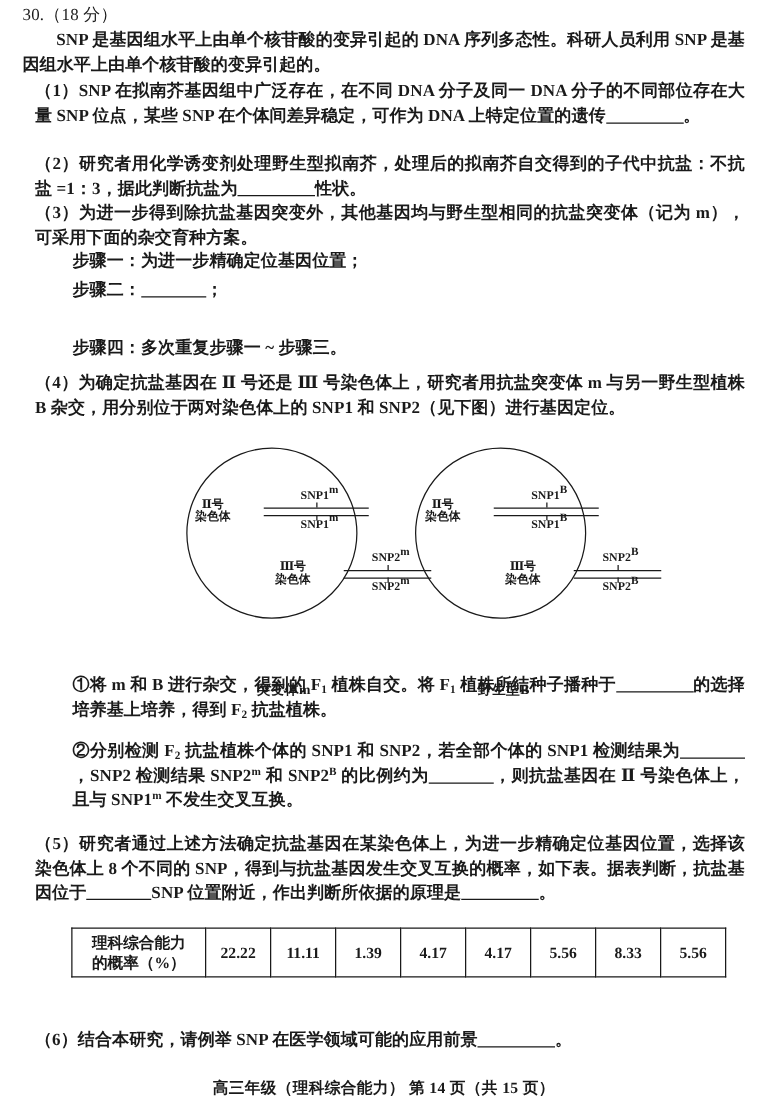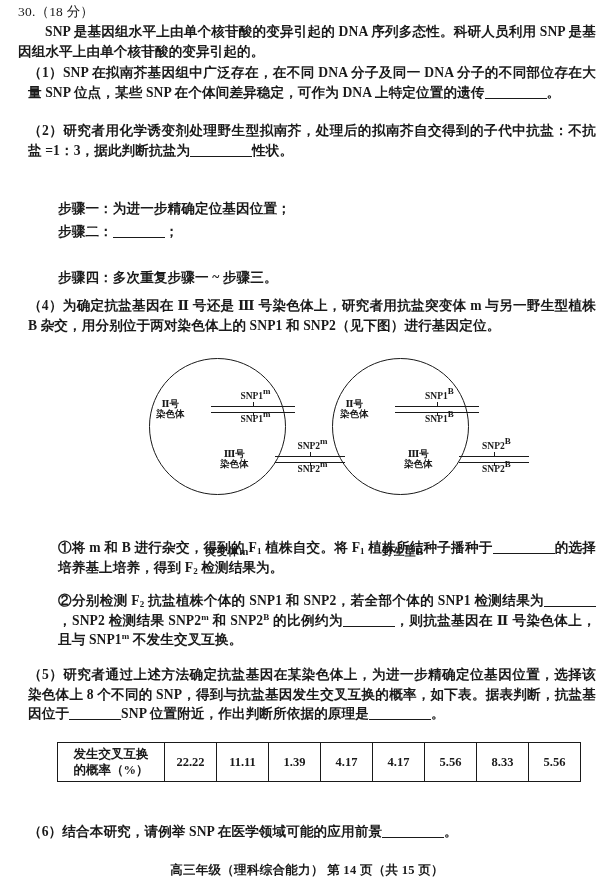--- a/index.html
+++ b/index.html
@@ -200,20 +200,23 @@
   <div class="para" style="left:18px; top:22px; width:578px; text-indent:27px;">SNP 是基因组水平上由单个核苷酸的变异引起的 DNA 序列多态性。科研人员利用 SNP 是基因组水平上由单个核苷酸的变异引起的。</div>
 
   <div class="para" style="left:28px; top:63px; width:568px;">
     <span>（1）</span><span>SNP 在拟南芥基因组中广泛存在，在不同 DNA 分子及同一 DNA 分子的不同部位存在大量 SNP 位点，某些 SNP 在个体间差异稳定，可作为 DNA 上特定位置的遗传</span><span class="blank b-lg"></span><span>。</span>
   </div>
 
   <div class="para" style="left:28px; top:121px; width:568px;">
     <span>（2）</span><span>研究者用化学诱变剂处理野生型拟南芥，处理后的拟南芥自交得到的子代中抗盐：不抗盐 =1：3，据此判断抗盐为</span><span class="blank b-lg"></span><span>性状。</span>
   </div>
 
+  <div class="para" style="left:28px; top:160px; width:568px;">
+    <span>（3）</span><span>为进一步得到除抗盐基因突变外，其他基因均与野生型相同的抗盐突变体（记为 m），可采用下面的杂交育种方案。</span>
+  </div>
 
   <div class="para" style="left:58px; top:199px; width:538px;">步骤一：为进一步精确定位基因位置；</div>
 
   <div class="para" style="left:58px; top:222px; width:538px;">
     <span>步骤二：</span><span class="blank b-md"></span><span>；</span>
   </div>
 
 
   <div class="para" style="left:58px; top:268px; width:538px;">步骤四：多次重复步骤一 ~ 步骤三。</div>
 
@@ -290,36 +293,36 @@
           <span class="tick t-down"></span>
           <span class="snp-lbl below"><span>SNP2</span><sup>B</sup></span>
         </div>
       </div>
 
       <div class="cell-caption">野生型B</div>
     </div>
   </div>
 
   <div class="para" style="left:58px; top:538px; width:538px;">
-    <span>①将 m 和 B 进行杂交，得到的 F</span><sub>1</sub><span> 植株自交。将 F</span><sub>1</sub><span> 植株所结种子播种于</span><span class="blank b-lg"></span><span>的选择培养基上培养，得到 F</span><sub>2</sub><span> 检测结果为。</span>
+    <span>①将 m 和 B 进行杂交，得到的 F</span><sub>1</sub><span> 植株自交。将 F</span><sub>1</sub><span> 植株所结种子播种于</span><span class="blank b-lg"></span><span>的选择培养基上培养，得到 F</span><sub>2</sub><span> 抗盐植株。</span>
   </div>
 
   <div class="para" style="left:58px; top:591px; width:538px;">
     <span>②分别检测 F</span><sub>2</sub><span> 抗盐植株个体的 SNP1 和 SNP2，若全部个体的 SNP1 检测结果为</span><span class="blank b-md"></span><span>，SNP2 检测结果 SNP2</span><sup>m</sup><span> 和 SNP2</span><sup>B</sup><span> 的比例约为</span><span class="blank b-md"></span><span>，则抗盐基因在 Ⅱ 号染色体上，且与 SNP1</span><sup>m</sup><span> 不发生交叉互换。</span>
   </div>
 
   <div class="para" style="left:28px; top:665px; width:568px;">
     <span>（5）</span><span>研究者通过上述方法确定抗盐基因在某染色体上，为进一步精确定位基因位置，选择该染色体上 8 个不同的 SNP，得到与抗盐基因发生交叉互换的概率，如下表。据表判断，抗盐基因位于</span><span class="blank b-md"></span><span>SNP 位置附近，作出判断所依据的原理是</span><span class="blank b-lg"></span><span>。</span>
   </div>
 
   <table class="datatable">
     <tbody>
       <tr class="r2">
         <td class="rowhead">
-          <div>发生交叉互换</div>
+          <div>理科综合能力</div>
           <div>的概率（%）</div>
         </td>
         <td class="val">22.22</td>
         <td class="val">11.11</td>
         <td class="val">1.39</td>
         <td class="val">4.17</td>
         <td class="val">4.17</td>
         <td class="val">5.56</td>
         <td class="val">8.33</td>
         <td class="val">5.56</td>

